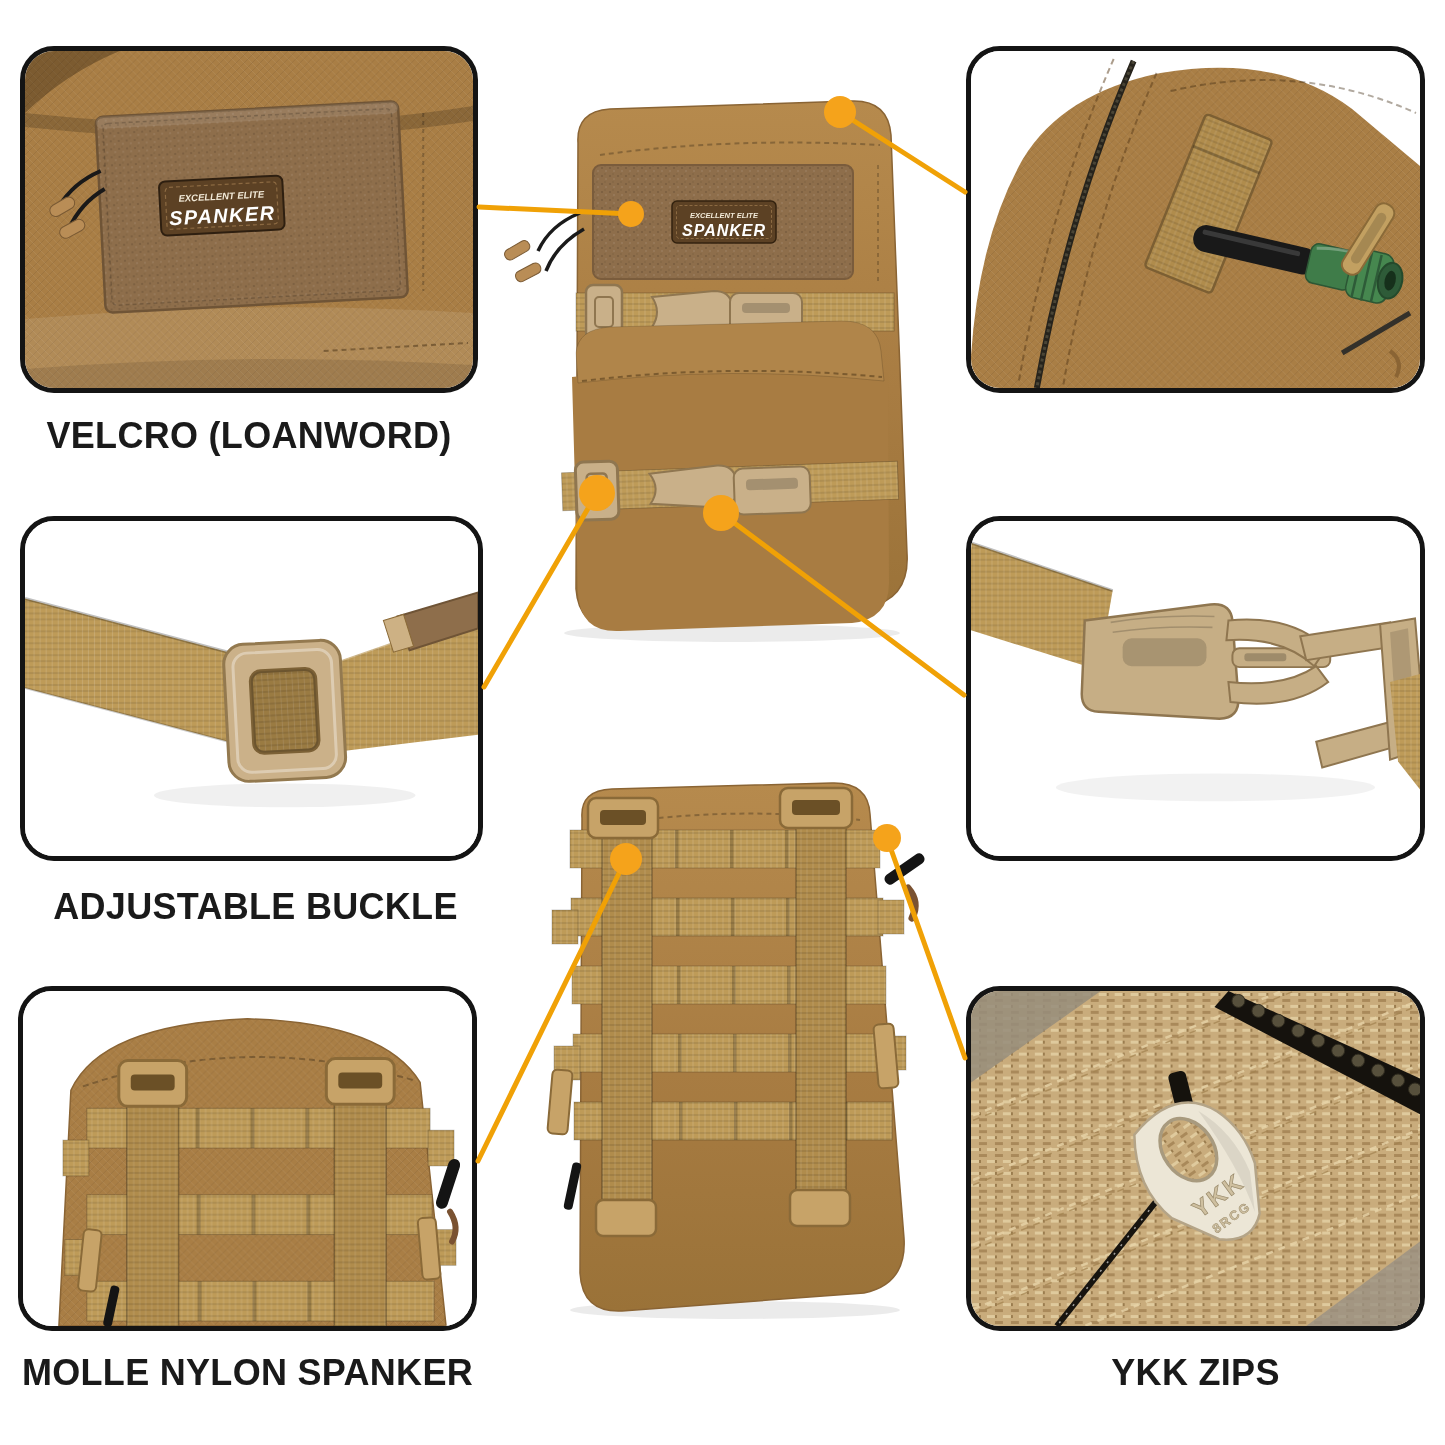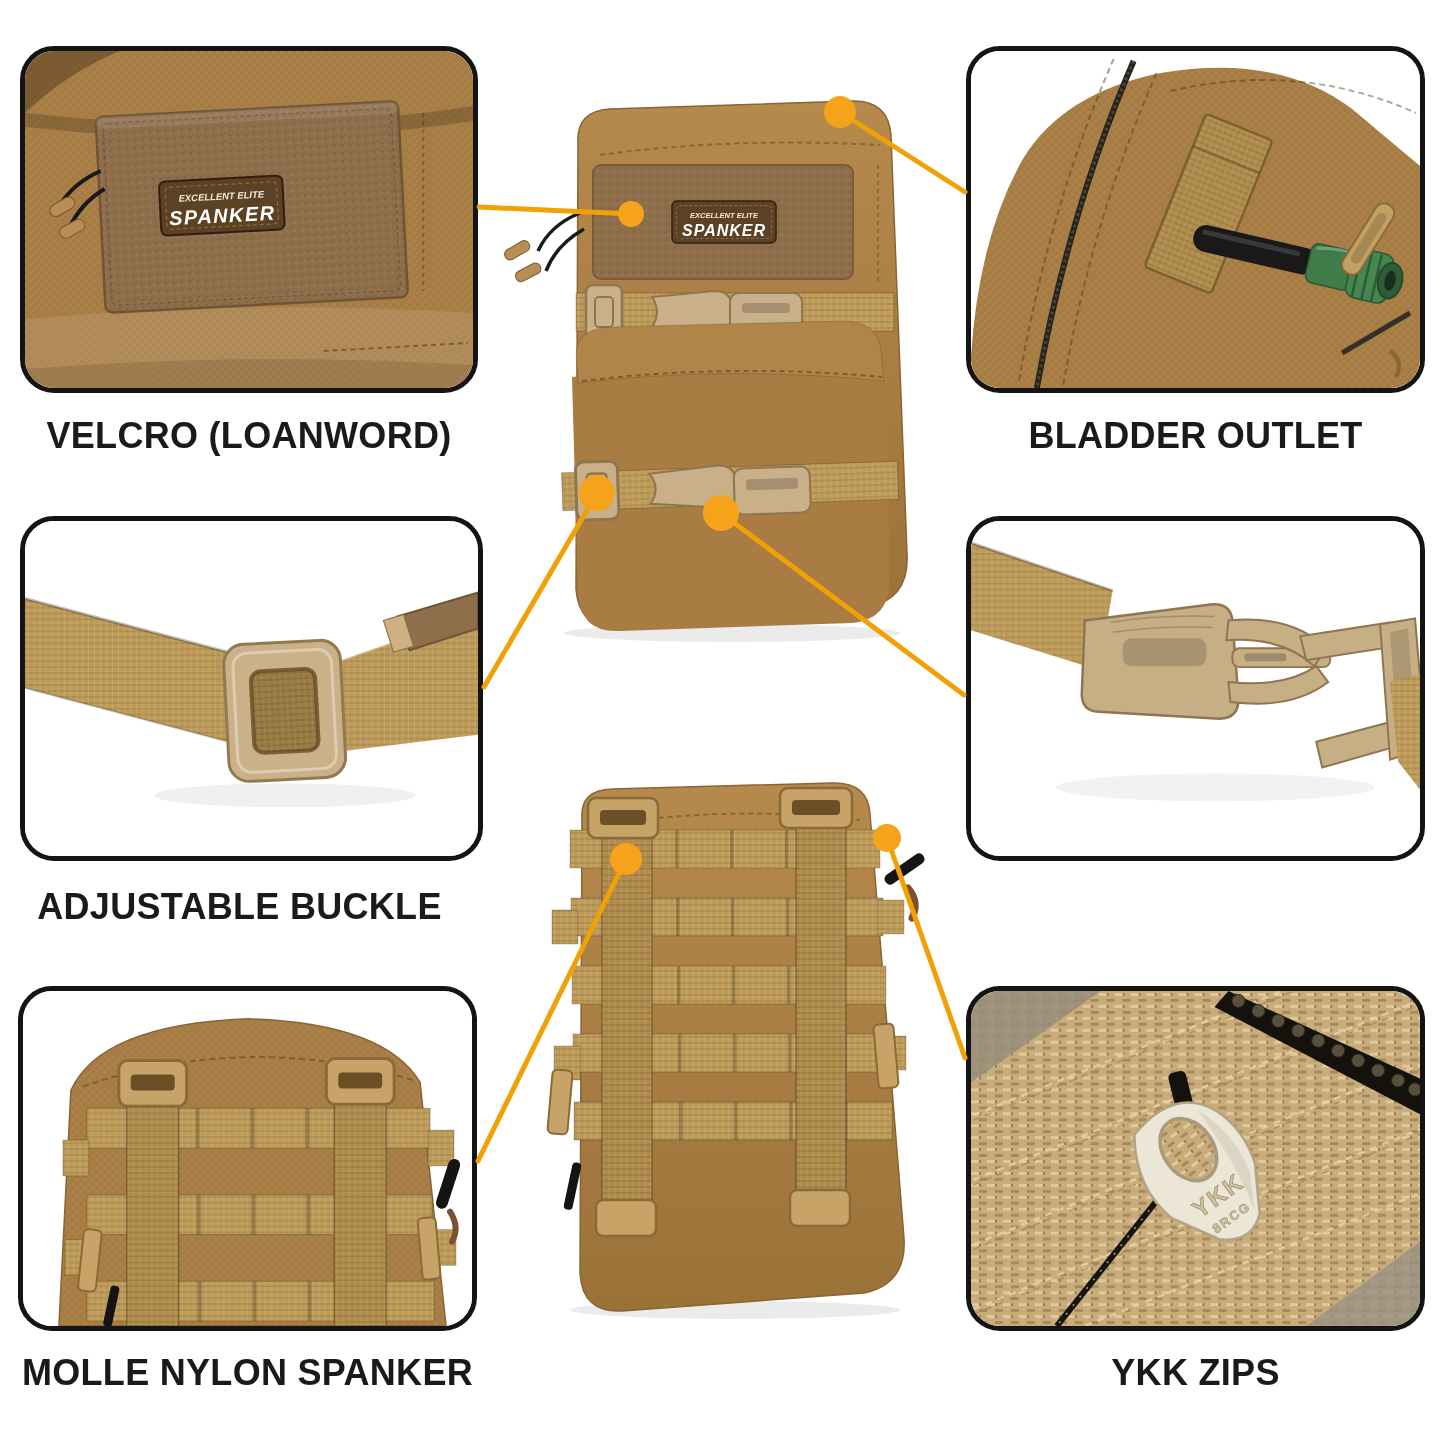--- a/index.html
+++ b/index.html
@@ -13,21 +13,21 @@
         letter-spacing:.3px;color:#1a1a1a;z-index:3;white-space:nowrap;}
   .overlay{position:absolute;left:0;top:0;z-index:4;pointer-events:none;}
   .pos-tl{left:20px;top:46px;width:458px;height:347px;}
   .pos-tr{left:966px;top:46px;width:459px;height:347px;}
   .pos-ml{left:20px;top:516px;width:463px;height:345px;}
   .pos-mr{left:966px;top:516px;width:459px;height:345px;}
   .pos-bl{left:18px;top:986px;width:459px;height:345px;}
   .pos-br{left:966px;top:986px;width:459px;height:345px;}
   .lab-tl{left:20px;top:415px;width:458px;}
   .lab-tr{left:966px;top:415px;width:459px;}
-  .lab-ml{left:8px;top:886px;width:463px;}
+  .lab-ml{left:24px;top:886px;width:463px;}
   .lab-mr{left:966px;top:886px;width:459px;}
   .lab-bl{left:18px;top:1352px;width:459px;}
   .lab-br{left:966px;top:1352px;width:459px;}
 </style>
 </head>
 <body>
 
 <div class="canvas">
 
   <svg width="0" height="0" style="position:absolute" aria-hidden="true">
@@ -248,21 +248,20 @@
         <path d="M345 180 q20 -5 40 -4" stroke="rgba(255,255,255,.28)" stroke-width="3" fill="none"></path>
       </g>
       <g transform="rotate(32 398 188)">
         <rect x="388" y="148" width="20" height="80" rx="9" fill="#C2A061" stroke="#8a6a38" stroke-width="2"></rect>
         <rect x="393" y="158" width="10" height="58" rx="5" fill="rgba(0,0,0,.15)"></rect>
       </g>
       <path d="M372 302 L440 262" stroke="#33302a" stroke-width="5"></path>
       <path d="M420 300 q14 10 6 26" fill="none" stroke="#8a6434" stroke-width="4"></path>
     </svg>
   </figure>
-  <div class="feature-label lab-tr">BLADDER OUTLET</div>
 
   <figure class="card pos-ml">
     <svg viewBox="0 0 450 337" preserveAspectRatio="none">
       <rect width="450" height="337" fill="#ffffff"></rect>
       <ellipse cx="258" cy="276" rx="130" ry="12" fill="rgba(0,0,0,.06)"></ellipse>
       <polygon points="0,78 202,132 202,222 0,168" fill="url(#pat-web)"></polygon>
       <path d="M0 78 L202 132" stroke="rgba(0,0,0,.25)" stroke-width="3"></path>
       <path d="M0 168 L202 222" stroke="rgba(0,0,0,.2)" stroke-width="2"></path>
       <polygon points="308,142 450,92 450,215 312,232" fill="url(#pat-web)"></polygon>
       <path d="M308 142 L450 92" stroke="rgba(255,255,255,.3)" stroke-width="3"></path>

